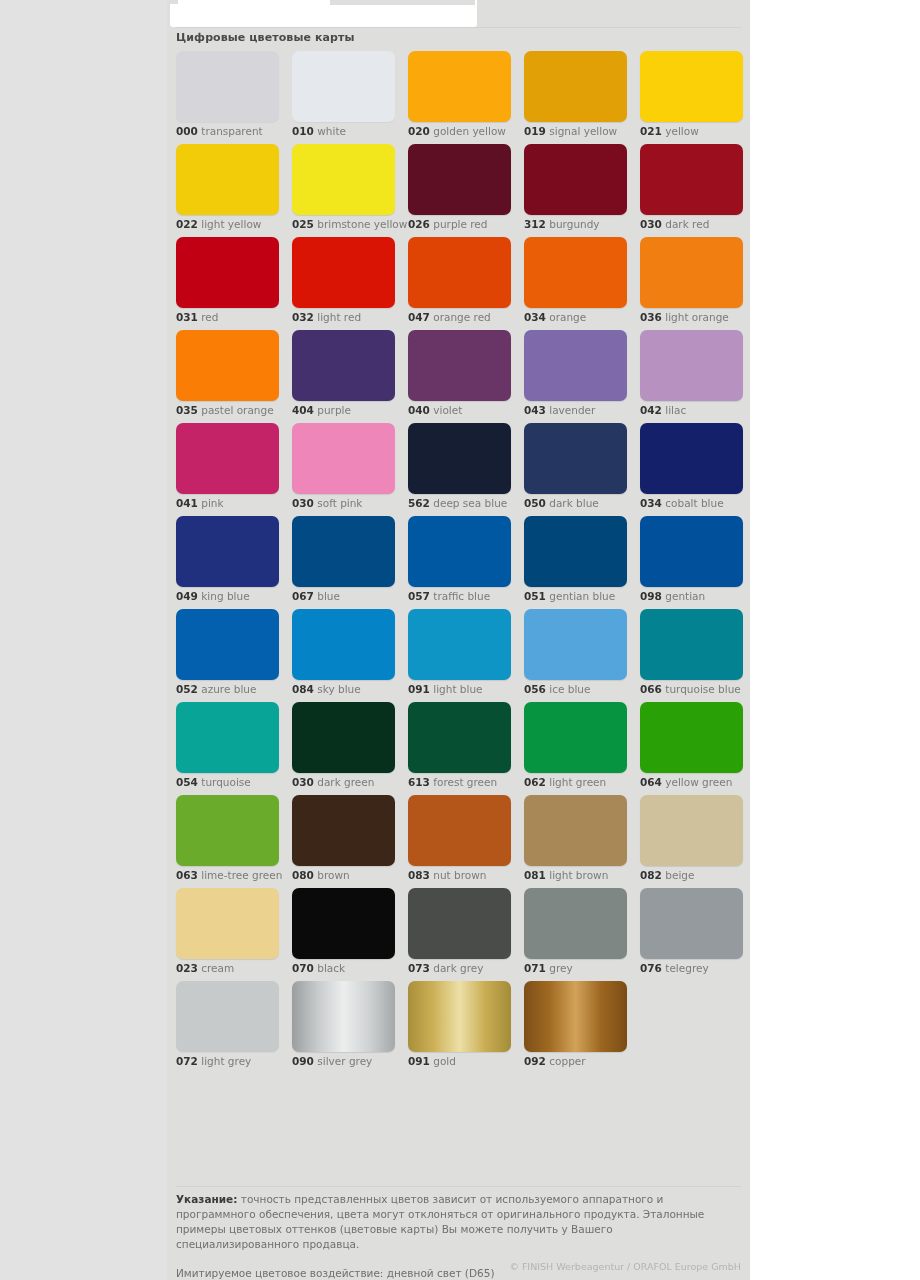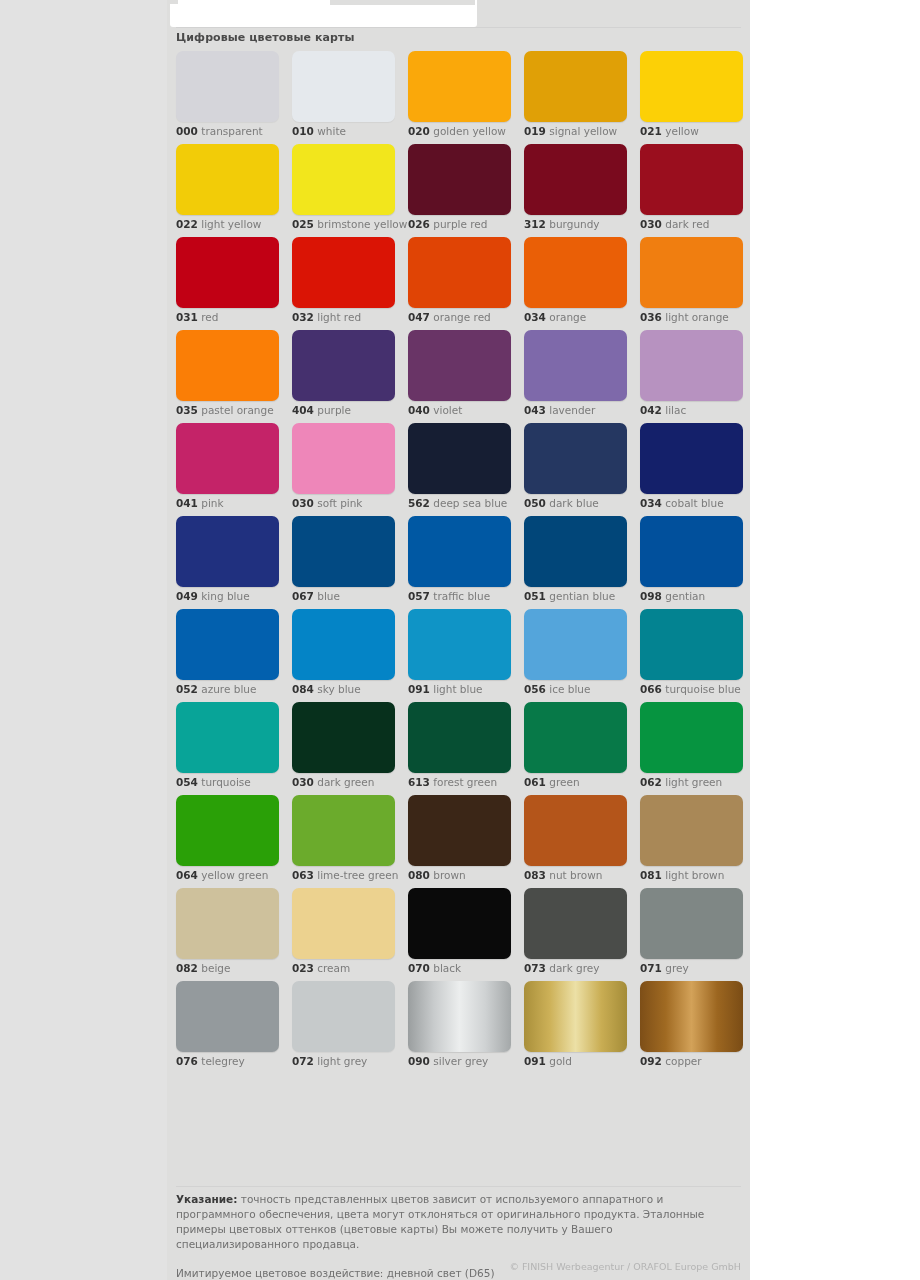--- a/index.html
+++ b/index.html
@@ -342,24 +342,20 @@
       </div>
       <div class="cell">
         <div class="swatch" style="background: rgb(7, 48, 28);"></div>
         <div class="label"><span class="code">030</span> <span>dark green</span></div>
       </div>
       <div class="cell">
         <div class="swatch" style="background: rgb(6, 79, 51);"></div>
         <div class="label"><span class="code">613</span> <span>forest green</span></div>
       </div>
       <div class="cell">
-        <div class="swatch" style="background: rgb(7, 121, 72);"></div>
-        <div class="label"><span class="code">061</span> <span>green</span></div>
-      </div>
-      <div class="cell">
         <div class="swatch" style="background: rgb(6, 148, 64);"></div>
         <div class="label"><span class="code">062</span> <span>light green</span></div>
       </div>
       <div class="cell">
         <div class="swatch" style="background: rgb(42, 160, 7);"></div>
         <div class="label"><span class="code">064</span> <span>yellow green</span></div>
       </div>
       <div class="cell">
         <div class="swatch" style="background: rgb(107, 171, 44);"></div>
         <div class="label"><span class="code">063</span> <span>lime-tree green</span></div>

